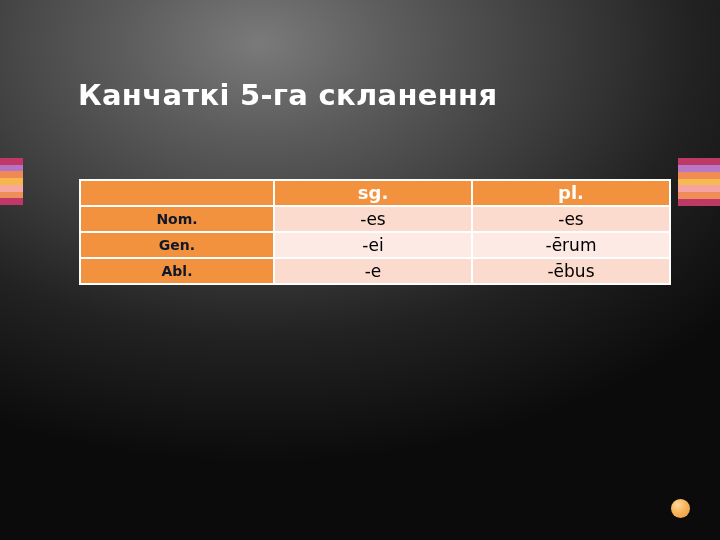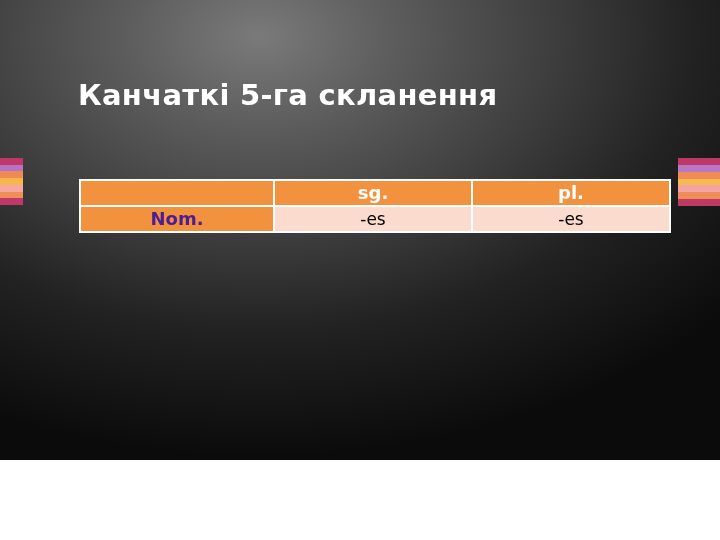--- a/index.html
+++ b/index.html
@@ -9,21 +9,21 @@
   body {
     width: 720px;
     height: 540px;
     overflow: hidden;
     font-family: "DejaVu Sans", "Liberation Sans", sans-serif;
   }
 
   #slide {
     position: relative;
     width: 720px;
-    height: 460px;
+    height: 540px;
     background-color: #1a1a1a;
     background-image:
       radial-gradient(ellipse 620px 420px at 36% 8%, #7a7a7a 0%, #5c5c5c 22%, #3d3d3d 48%, #222222 70%, #0b0b0b 100%);
     overflow: hidden;
   }
 
   
   #slide-title {
     position: absolute;
     left: 78px;
@@ -99,23 +99,23 @@
   
   #decl-table thead td {
     background: #f2923f;
     color: #ffffff;
     font-weight: bold;
     font-size: 18px;
   }
   
   #decl-table td.case-cell {
     background: #f2923f;
-    color: #4c1d95;
+    color: #0f172a;
     font-weight: bold;
-    font-size: 18px;
+    font-size: 14px;
   }
   
   #decl-table tr.row-a td.data-cell { background: #fbdbcd; color: #000000; }
   #decl-table tr.row-b td.data-cell { background: #fdeae4; color: #000000; }
 </style>
 </head>
 <body>
 
 <div id="slide">
 
@@ -155,16 +155,26 @@
         <td>sg.</td>
         <td>pl.</td>
       </tr>
     </thead>
     <tbody id="decl-body">
         <tr class="row-a">
           <td class="case-cell">Nom.</td>
           <td class="data-cell">-es</td>
           <td class="data-cell">-es</td>
         </tr>
+        <tr class="row-b">
+          <td class="case-cell">Gen.</td>
+          <td class="data-cell">-ei</td>
+          <td class="data-cell">-ērum</td>
+        </tr>
+        <tr class="row-a">
+          <td class="case-cell">Abl.</td>
+          <td class="data-cell">-e</td>
+          <td class="data-cell">-ēbus</td>
+        </tr>
       </tbody>
   </table>
 
 </div>
 
 </body></html>

